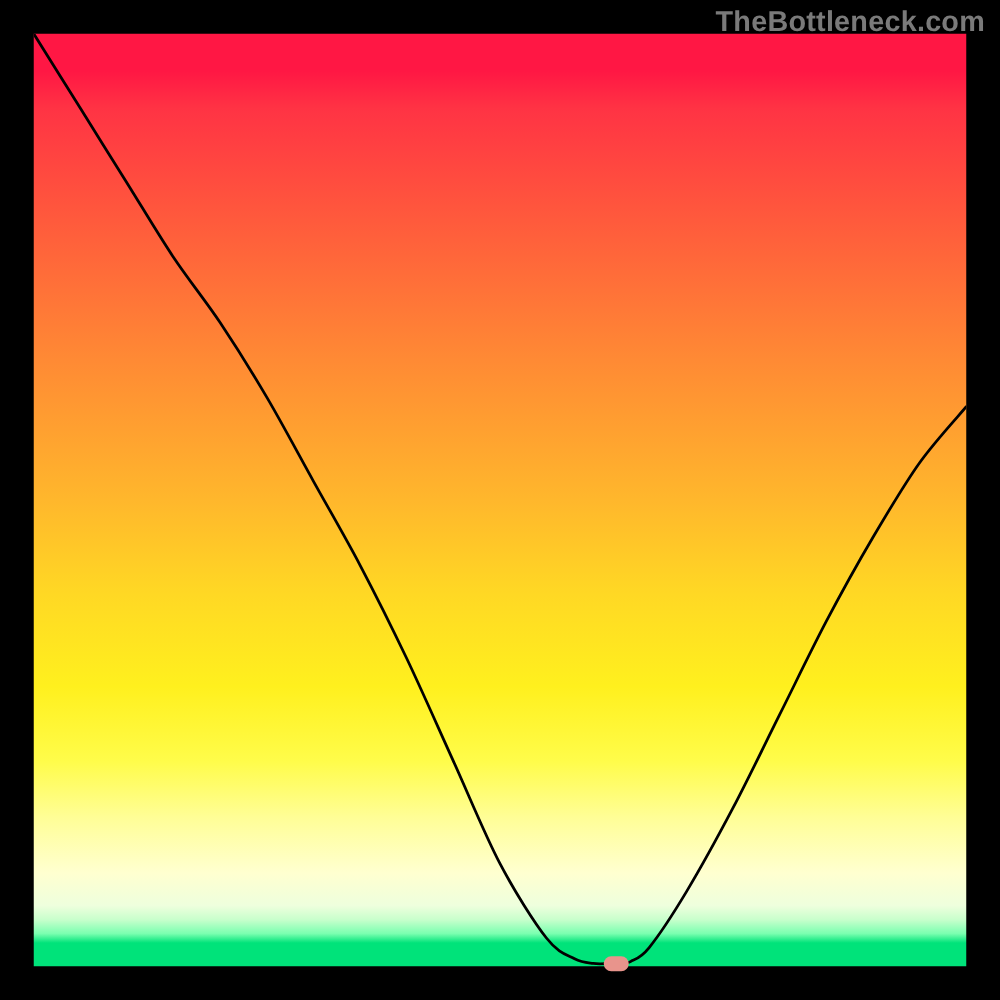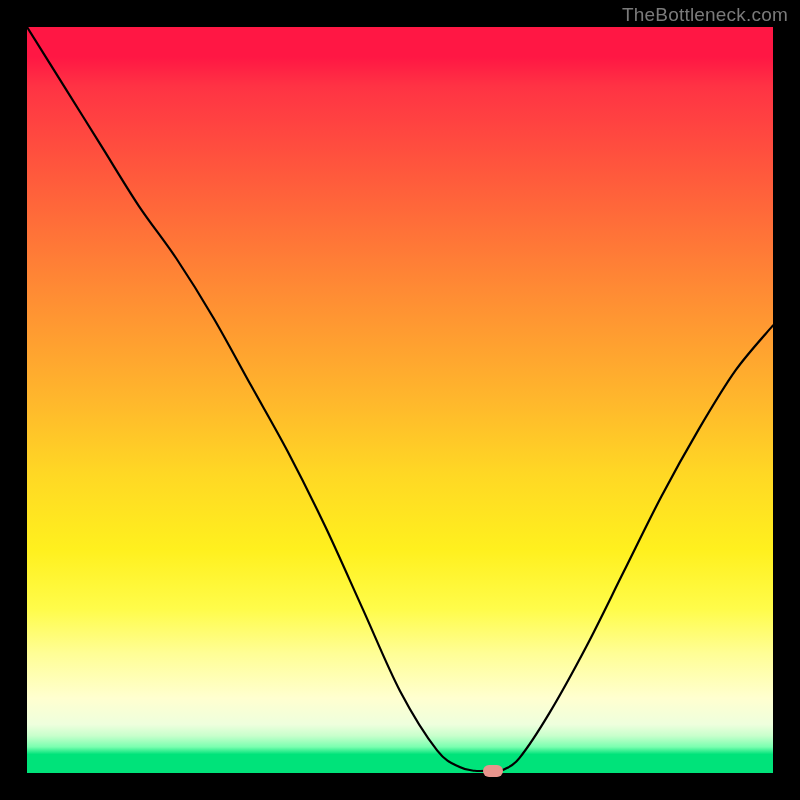--- a/index.html
+++ b/index.html
@@ -47,22 +47,22 @@
   .marker {
     position: absolute;
     background: #e8948c;
     border-radius: 8px;
   }
   .watermark {
     position: absolute;
     top: 4px;
     right: 12px;
     color: #7a7a7a;
-    font-size: 19px;
-    font-weight: 400;
+    font-size: 23px;
+    font-weight: 700;
     letter-spacing: 0.2px;
   }
 </style>
 </head>
 <body>
 
 <div class="chart-area">
   <div class="gradient-bg"></div>
   <svg class="curve-layer" viewBox="0 0 746 746" preserveAspectRatio="none">
     <path id="curve-path" fill="none" stroke="#000" stroke-width="2.2" stroke-linecap="round" stroke-linejoin="round" d="M 0 0 C 5.968000000000001 9.548799999999993, 25.364000000000004 40.58239999999995, 37.300000000000004 59.67999999999995 C 49.236000000000004 78.77759999999995, 62.66400000000001 100.26240000000001, 74.60000000000001 119.36000000000001 C 86.536 138.4576, 99.96399999999998 161.13599999999997, 111.89999999999999 179.03999999999996 C 123.836 196.94399999999996, 137.264 213.356, 149.20000000000002 231.26 C 161.13600000000002 249.164, 174.564 270.6488, 186.5 290.94 C 198.436 311.2312, 211.86399999999998 336.5952, 223.79999999999998 358.08 C 235.736 379.5648, 249.16399999999996 402.5416, 261.09999999999997 425.22 C 273.036 447.89840000000004, 286.46400000000006 474.7544, 298.40000000000003 499.82 C 310.336 524.8856, 323.764 555.6208, 335.7 581.88 C 347.63599999999997 608.1392, 361.064 641.2616, 373 663.94 C 384.936 686.6184000000001, 400.75120000000004 711.44528, 410.3 723.62 C 419.8488 735.79472, 426.71199999999993 736.8092800000001, 432.67999999999995 740.032 C 438.64799999999997 743.25472, 442.82559999999995 743.1651999999999, 447.59999999999997 743.762 C 452.3744 744.3588, 458.93919999999997 743.762, 462.52 743.762 C 466.1008 743.762, 467.5928 744.0007199999999, 469.98 743.762 C 472.3672 743.52328, 473.8592 744.29912, 477.44 742.27 C 481.0208 740.24088, 485.19840000000005 740.032, 492.36 731.08 C 499.5216 722.128, 511.45759999999996 704.224, 522.1999999999999 686.32 C 532.9423999999999 668.416, 547.564 641.8584, 559.5 619.18 C 571.436 596.5015999999999, 584.864 568.4519999999999, 596.8000000000001 544.5799999999999 C 608.7360000000001 520.708, 622.164 492.65840000000003, 634.1 469.98 C 646.0360000000001 447.3016, 659.4639999999999 423.1312, 671.4 402.84 C 683.336 382.54879999999997, 696.7639999999999 359.87039999999996, 708.6999999999999 343.15999999999997 C 720.636 326.4496, 740.032 305.5616, 746 298.40000000000003"></path>

